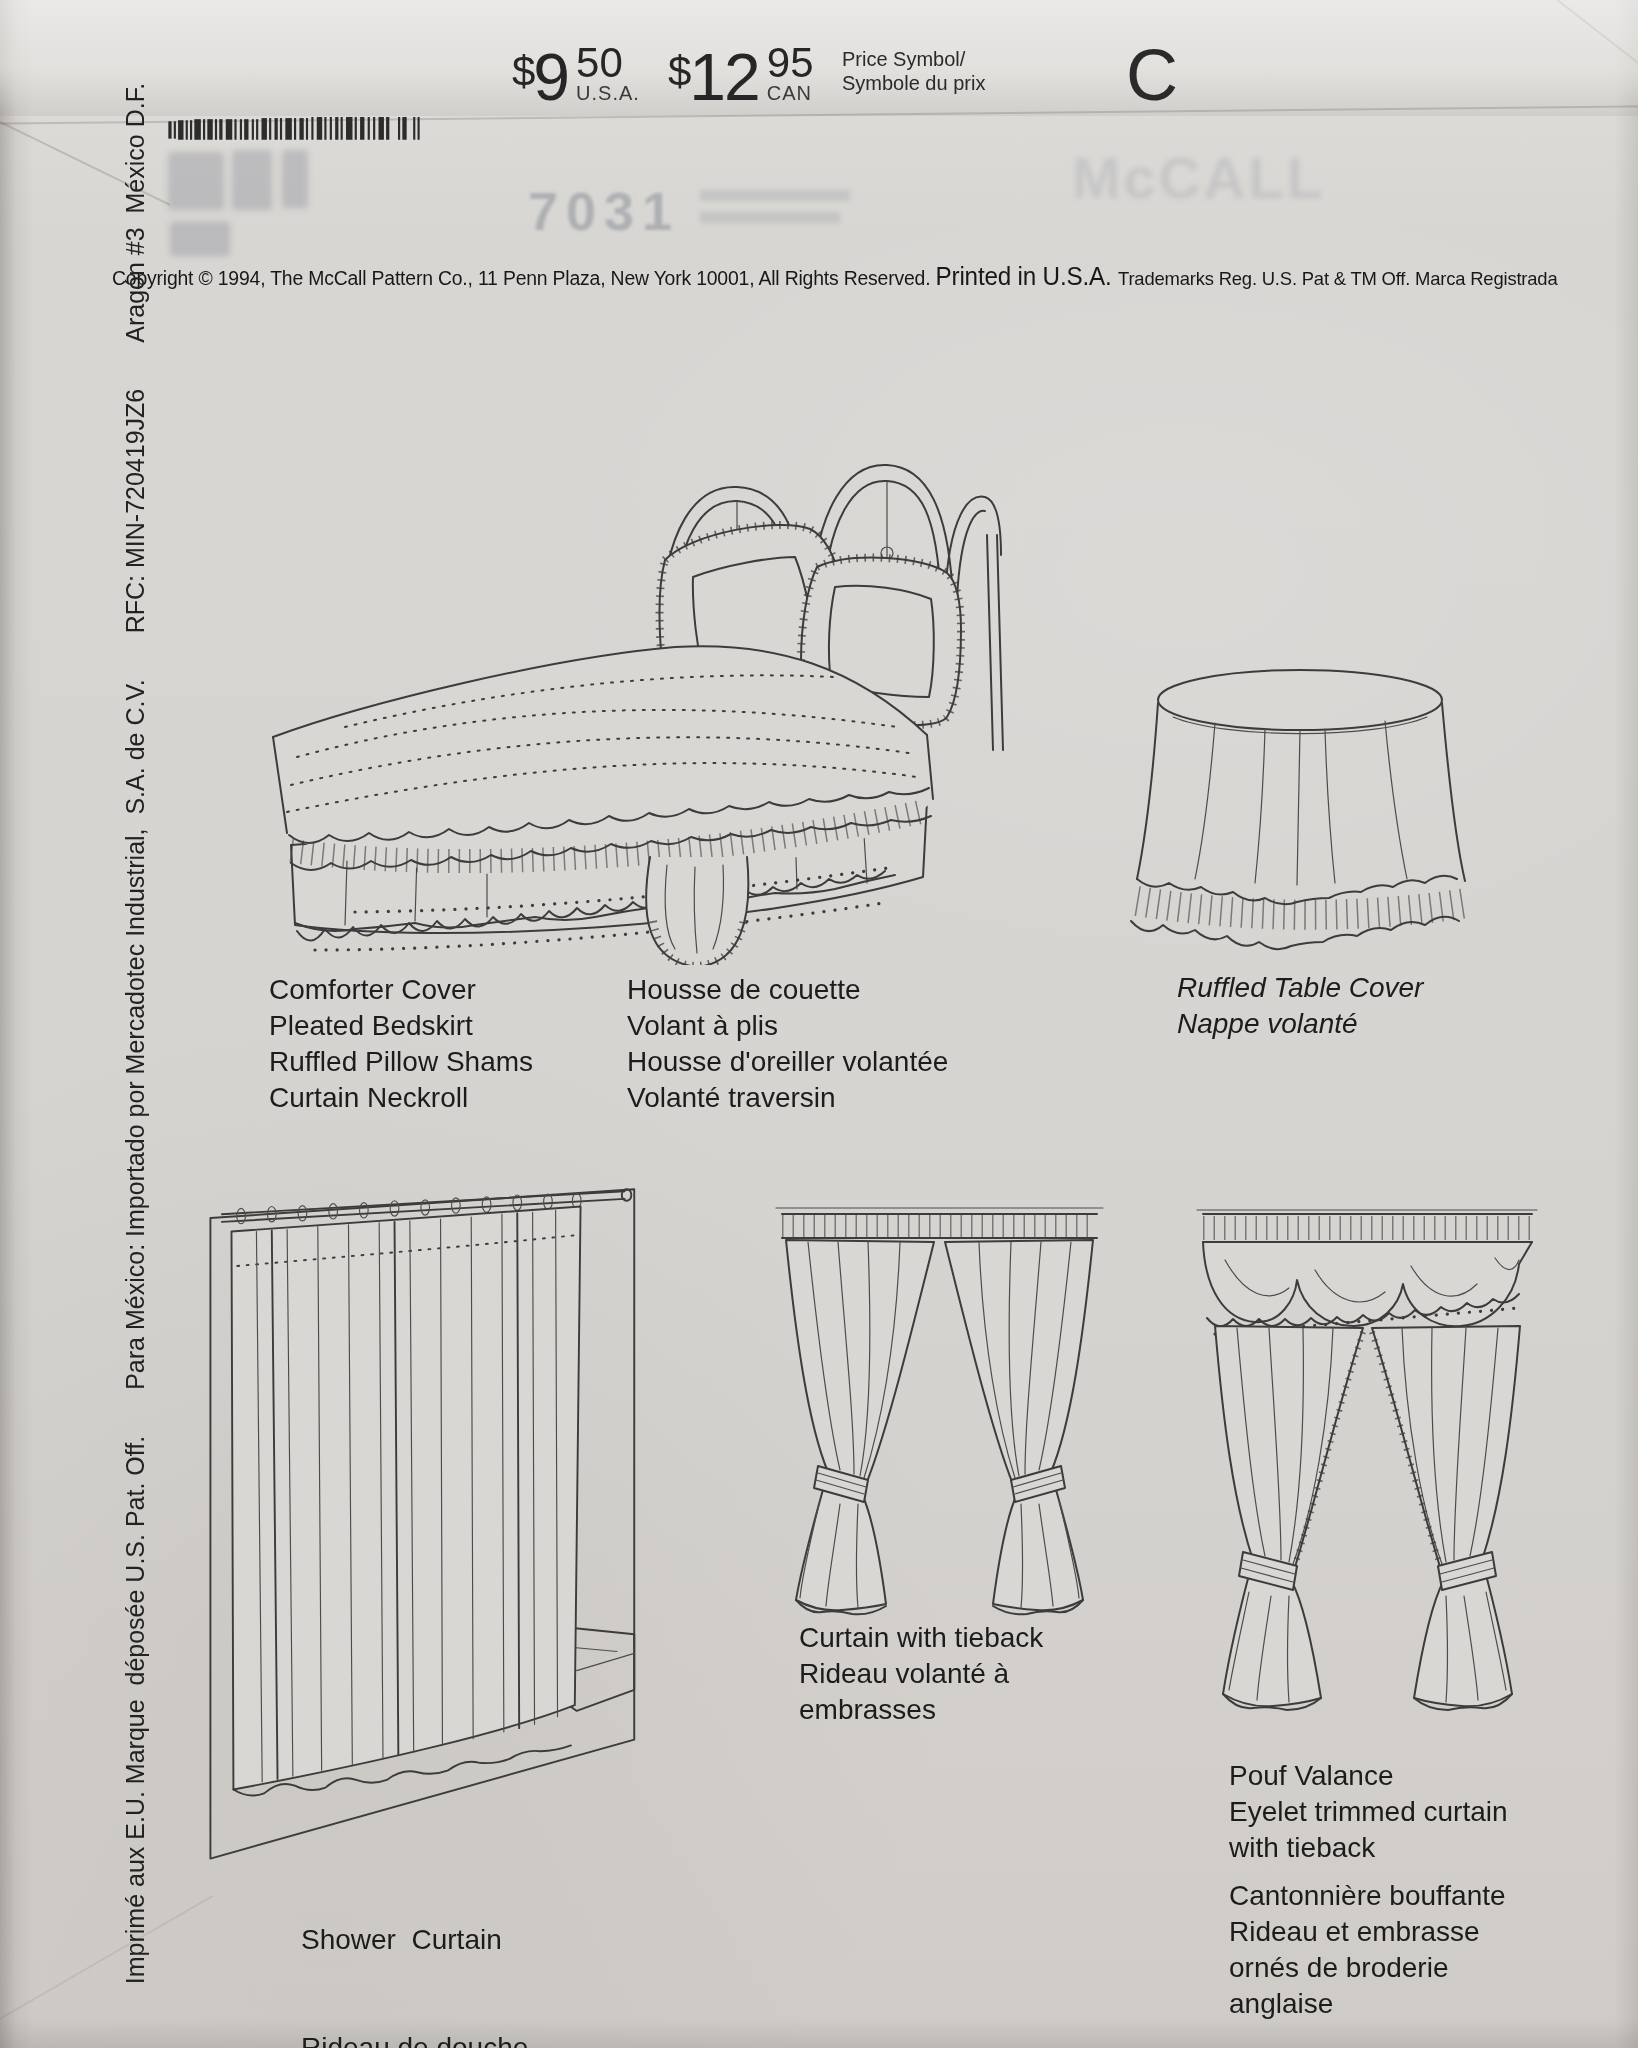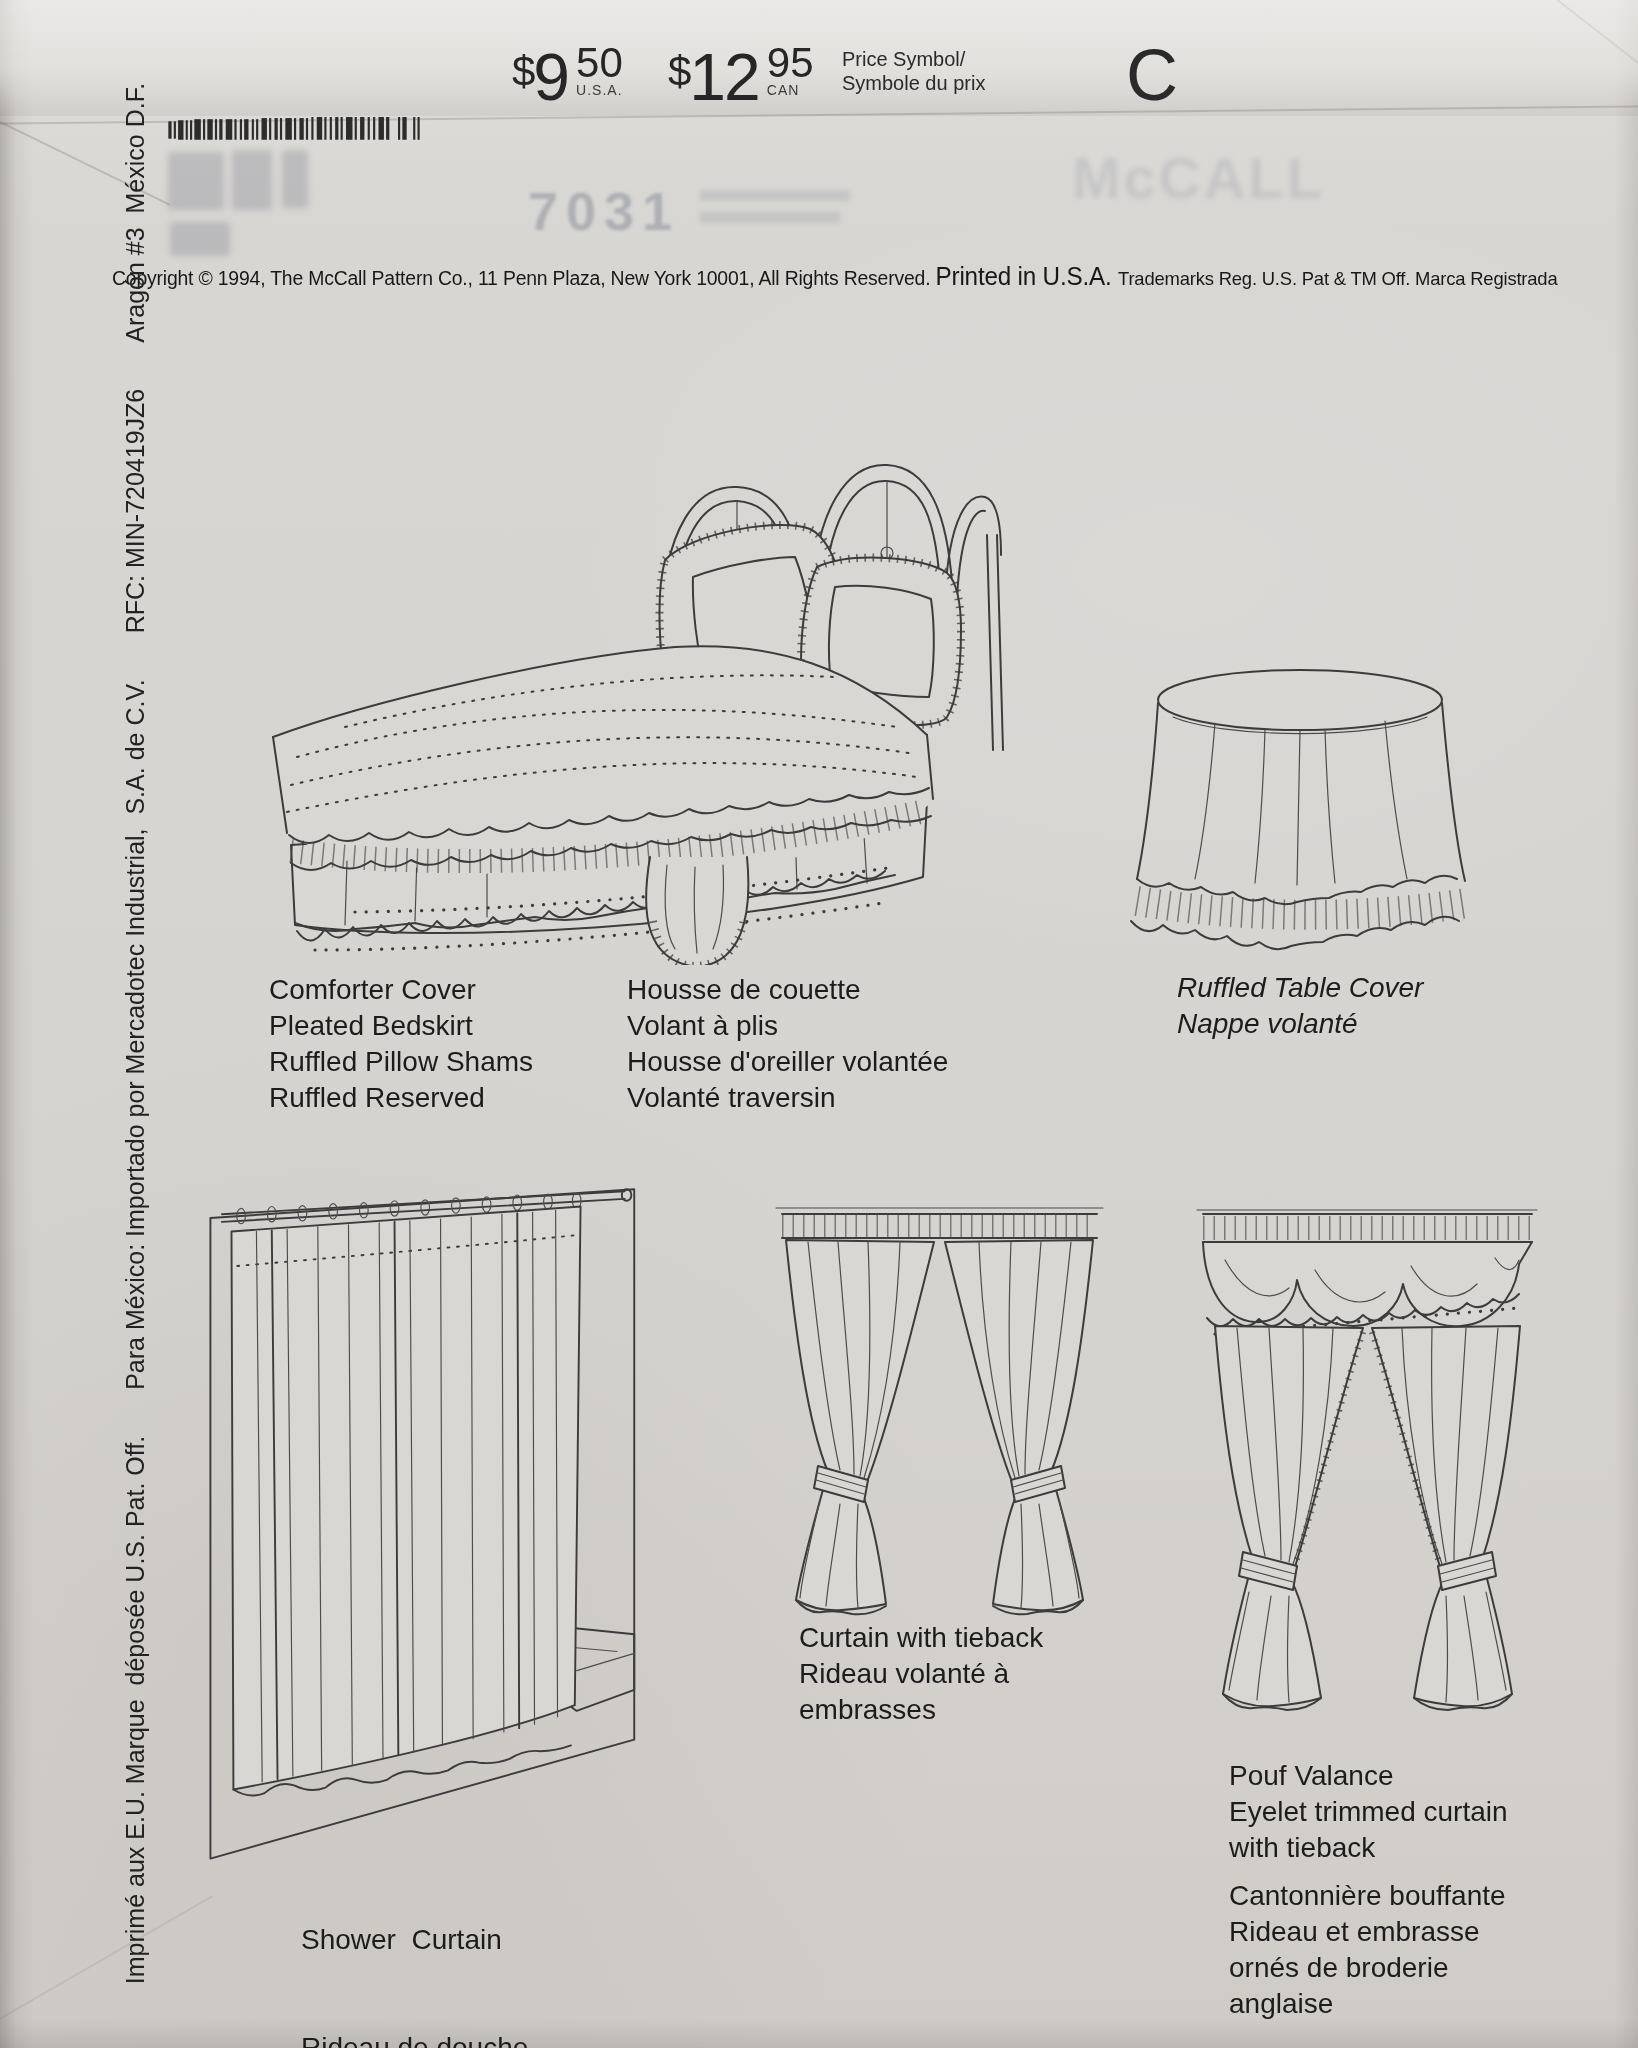--- a/index.html
+++ b/index.html
@@ -20,21 +20,21 @@
   .crease.c2{left:-20px;top:160px;width:200px;transform:rotate(26deg);}
   .crease.c3{left:-30px;top:1960px;width:260px;transform:rotate(-30deg);opacity:.5;}
   .crease.c4{left:1500px;top:40px;width:220px;transform:rotate(38deg);opacity:.45;}
 
   .prices{position:absolute;top:44px;display:flex;align-items:flex-start;color:#262626;}
   .p-usa{left:512px;} .p-can{left:668px;}
   .dollars{font-size:66px;line-height:1;letter-spacing:-2px;}
   .dollars .sign{font-size:42px;vertical-align:14px;}
   .centcol{display:inline-block;margin-left:8px;text-align:left;}
   .cents{font-size:42px;line-height:.9;display:block;}
-  .region{font-size:14px;letter-spacing:1px;display:block;color:#3a3a3a;}
+  .region{font-size:20px;letter-spacing:1px;display:block;color:#3a3a3a;}
   .symlabel{position:absolute;left:842px;top:48px;font-size:20px;line-height:1.18;color:#2a2a2a;}
   .bigC{position:absolute;left:1126px;top:34px;font-size:72px;color:#2a2a2a;}
 
   .barcode{position:absolute;left:163px;top:117px;}
   .ghost-blocks div{position:absolute;background:rgba(100,106,120,.26);filter:blur(3px);border-radius:4px;}
   .ghost-num{position:absolute;left:528px;top:180px;font-size:54px;font-weight:700;letter-spacing:8px;
     color:rgba(112,118,132,.40);filter:blur(1.6px);}
   .ghost-brand{position:absolute;left:1072px;top:144px;font-size:58px;font-weight:700;letter-spacing:3px;
     color:rgba(130,136,150,.22);filter:blur(2.6px);}
   .ghost-line{position:absolute;background:rgba(118,124,138,.20);filter:blur(2px);height:11px;}
@@ -224,21 +224,21 @@
       <path class="ln" d="M12,224 q16,13 32,4 q16,11 32,4 q16,12 32,5 q16,13 32,6 q16,10 32,4 q16,-4 32,-4 q16,-8 32,-6 q16,-10 32,-5 q16,-11 32,-4 q16,-12 32,-4"></path>
       <path class="band" style="stroke-width:30" d="M12,246 C120,264 240,264 342,248"></path>
       <path class="ln" d="M6,266 q16,18 32,4 q16,14 32,5 q16,15 32,6 q16,16 32,6 q16,12 32,4 q16,-4 32,-4 q16,-10 34,-6 q17,-12 34,-6 q17,-13 34,-5 q17,-14 34,-4"></path>
     </svg>
   </div>
 
   <div class="label" style="left:240px;top:972px;">
     <div>Comforter Cover</div>
     <div>Pleated Bedskirt</div>
     <div>Ruffled Pillow Shams</div>
-    <div>Ruffled Reserved</div>
+    <div>Curtain Neckroll</div>
   </div>
   <div class="label" style="left:598px;top:972px;">
     <div>Housse de couette</div>
     <div>Volant à plis</div>
     <div>Housse d'oreiller volantée</div>
     <div>Volanté traversin</div>
   </div>
   <div class="label" style="left:1148px;top:970px;font-style:italic;">
     <div>Ruffled Table Cover</div>
     <div>Nappe volanté</div>

